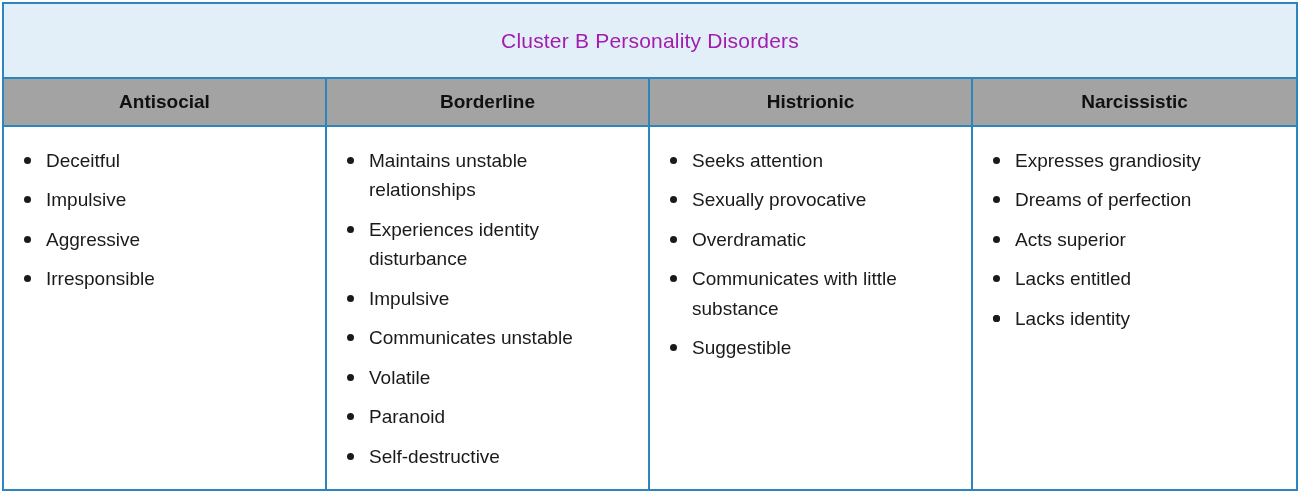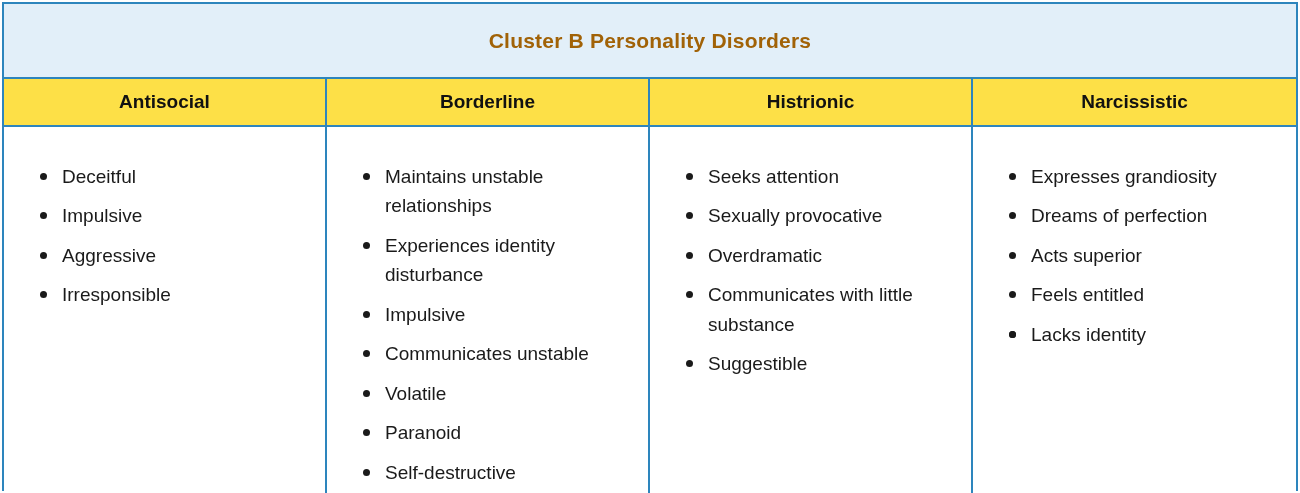--- a/index.html
+++ b/index.html
@@ -25,29 +25,29 @@
     flex: none;
     height: 73px;
     background: #e2eff9;
     border-bottom: 2px solid #2d85bd;
     display: flex;
     align-items: center;
     justify-content: center;
   }
   .title {
     font-size: 21px;
-    font-weight: bold;
-    color: #a16207;
+    font-weight: normal;
+    color: #a21caf;
     letter-spacing: 0.2px;
   }
   .header-row {
     flex: none;
     display: grid;
     grid-template-columns: repeat(4, 1fr);
-    background: #fde047;
+    background: #a3a3a3;
     border-bottom: 2px solid #2d85bd;
   }
   .header-cell {
     box-sizing: border-box;
     height: 46px;
     display: flex;
     align-items: center;
     justify-content: center;
     font-size: 19px;
     font-weight: bold;
@@ -62,21 +62,21 @@
     background: #ffffff;
   }
   .body-cell {
     box-sizing: border-box;
     border-right: 2px solid #2d85bd;
     padding: 19px 12px 0 16px;
   }
   .body-cell:last-child { border-right: none; }
   ul.trait-list {
     list-style: none;
-    margin: 16px;
+    margin: 0;
     padding: 0;
   }
   ul.trait-list li {
     position: relative;
     padding-left: 26px;
     margin-bottom: 10px;
     font-size: 19px;
     line-height: 1.55;
     color: #1a1a1a;
   }
@@ -133,20 +133,20 @@
           <li><span class="bullet"></span><span>Overdramatic</span></li>
           <li><span class="bullet"></span><span>Communicates with little substance</span></li>
           <li><span class="bullet"></span><span>Suggestible</span></li>
         </ul>
     </div>
     <div class="body-cell">
       <ul class="trait-list">
           <li><span class="bullet"></span><span>Expresses grandiosity</span></li>
           <li><span class="bullet"></span><span>Dreams of perfection</span></li>
           <li><span class="bullet"></span><span>Acts superior</span></li>
-          <li><span class="bullet"></span><span>Feels entitled</span></li>
+          <li><span class="bullet"></span><span>Lacks entitled</span></li>
           <li><span class="bullet"></span></li>
           <li><span class="bullet"></span><span>Lacks identity</span></li>
         </ul>
     </div>
   </div>
 
 </div>
 
 </body></html>

